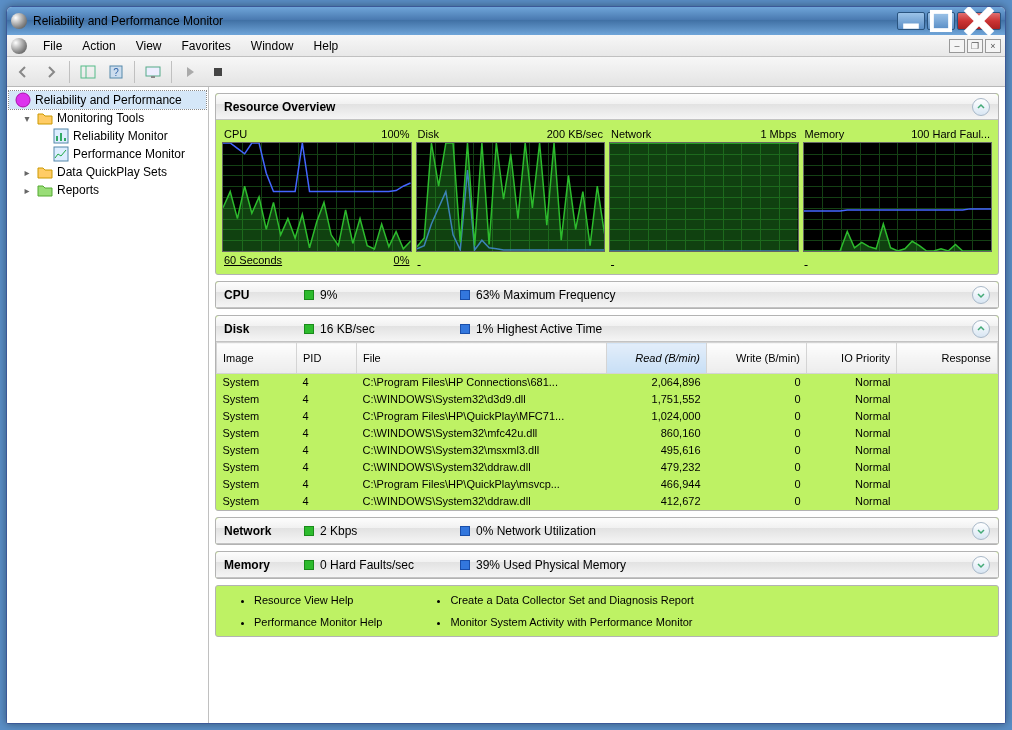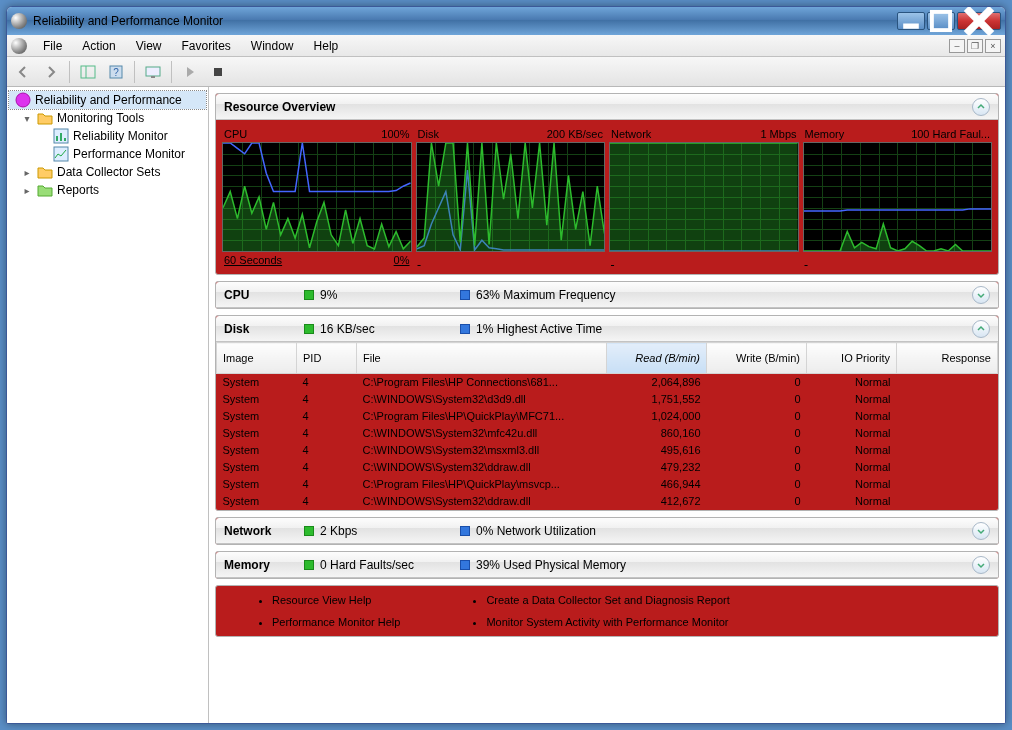--- a/index.html
+++ b/index.html
@@ -29,21 +29,21 @@
 
 .client { display:flex; height: calc(100% - 80px); }
 .tree { width:202px; background:#fff; border-right:1px solid #c0c0c0; padding:4px 2px; font-size:12px; overflow:hidden; }
 .tree-row { display:flex; align-items:center; padding:1px 2px; white-space:nowrap; cursor:default; }
 .tree-row.sel { background:#d5e7f8; outline:1px dotted #888; }
 .expander { width:12px; text-align:center; color:#666; font-size:10px; }
 .tree-icon { width:16px;height:16px;margin:0 4px; }
 
 .main { flex:1; background:#fff; overflow-y:auto; overflow-x:hidden; padding:6px; }
 
-.panel { border:1px solid #b3b3b3; border-radius:3px; margin-bottom:6px; background:#b91c1c; }
+.panel { border:1px solid #b3b3b3; border-radius:3px; margin-bottom:6px; background:#bef264; }
 .panel-hd { height:26px; background:linear-gradient(#fdfdfd 0%,#f1f1f1 40%,#e2e2e2 41%,#f5f5f5 100%); border-bottom:1px solid #c3c3c3; display:flex; align-items:center; padding:0 8px; font-size:12px; border-radius:3px 3px 0 0; }
 .panel-hd .ptitle { font-weight:bold; width:80px; }
 .panel-hd .psw { width:10px; height:10px; margin-right:6px; }
 .panel-hd .pval { width:140px; }
 .panel-hd .pval2 { }
 .panel-hd .pspacer { flex:1; }
 .expbtn { width:18px;height:18px; border:1px solid #a8b8c8; border-radius:50%; background:linear-gradient(#fff,#d8e6f3); display:flex;align-items:center;justify-content:center; }
 .expbtn svg { width:10px;height:10px; }
 
 .overview-body { padding:6px; display:flex; gap:4px; }
@@ -57,21 +57,21 @@
 
 .table-wrap { max-height:176px; overflow:auto; font-size:11px; }
 table { width:100%; border-collapse:collapse; }
 th { background:linear-gradient(#fdfdfd,#ececec); border:1px solid #d4d4d4; padding:9px 6px; font-weight:normal; text-align:left; position:sticky; top:0; }
 th.r, td.r { text-align:right; }
 td { padding:2px 6px; border-bottom:1px solid transparent; white-space:nowrap; overflow:hidden; text-overflow:ellipsis; }
 th.sorted { background:linear-gradient(#e3eefa,#c7dff5);font-style:italic; }
 
 .learn-body { padding:8px 30px; font-size:11px; display:flex; gap:60px; }
 .learn-col { display:flex; flex-direction:column; gap:10px; }
-.learn-col li { list-style:disc; margin-left:26px; }
+.learn-col li { list-style:disc; margin-left:8px; }
 .learn-col a { color:#000; text-decoration:none; }
 
 .sw-green { background:#2dbb2d; border:1px solid #1a8a1a; }
 .sw-blue { background:#3377dd; border:1px solid #1a4faa; }
 
 </style>
 </head>
 <body>
 
 <div class="window">
@@ -186,21 +186,21 @@
               <rect x="1" y="1" width="14" height="14" fill="#def" stroke="#58a"></rect>
               <polyline points="2,12 5,8 8,10 13,4" fill="none" stroke="#2a4"></polyline>
             </svg></span>
         <span>Performance Monitor</span>
       </div>
       <div class="tree-row" style="padding-left:12px">
         <span class="expander">▸</span>
         <span class="tree-icon"><svg viewBox="0 0 16 16">
               <path d="M1 4h5l2 2h7v8H1z" fill="#fc6" stroke="#c90"></path>
             </svg></span>
-        <span>Data Collector Sets</span>
+        <span>Data QuickPlay Sets</span>
       </div>
       <div class="tree-row" style="padding-left:12px">
         <span class="expander">▸</span>
         <span class="tree-icon"><svg viewBox="0 0 16 16">
               <path d="M1 4h5l2 2h7v8H1z" fill="#9d7" stroke="#5a3"></path>
             </svg></span>
         <span>Reports</span>
       </div>
     </div>
 

